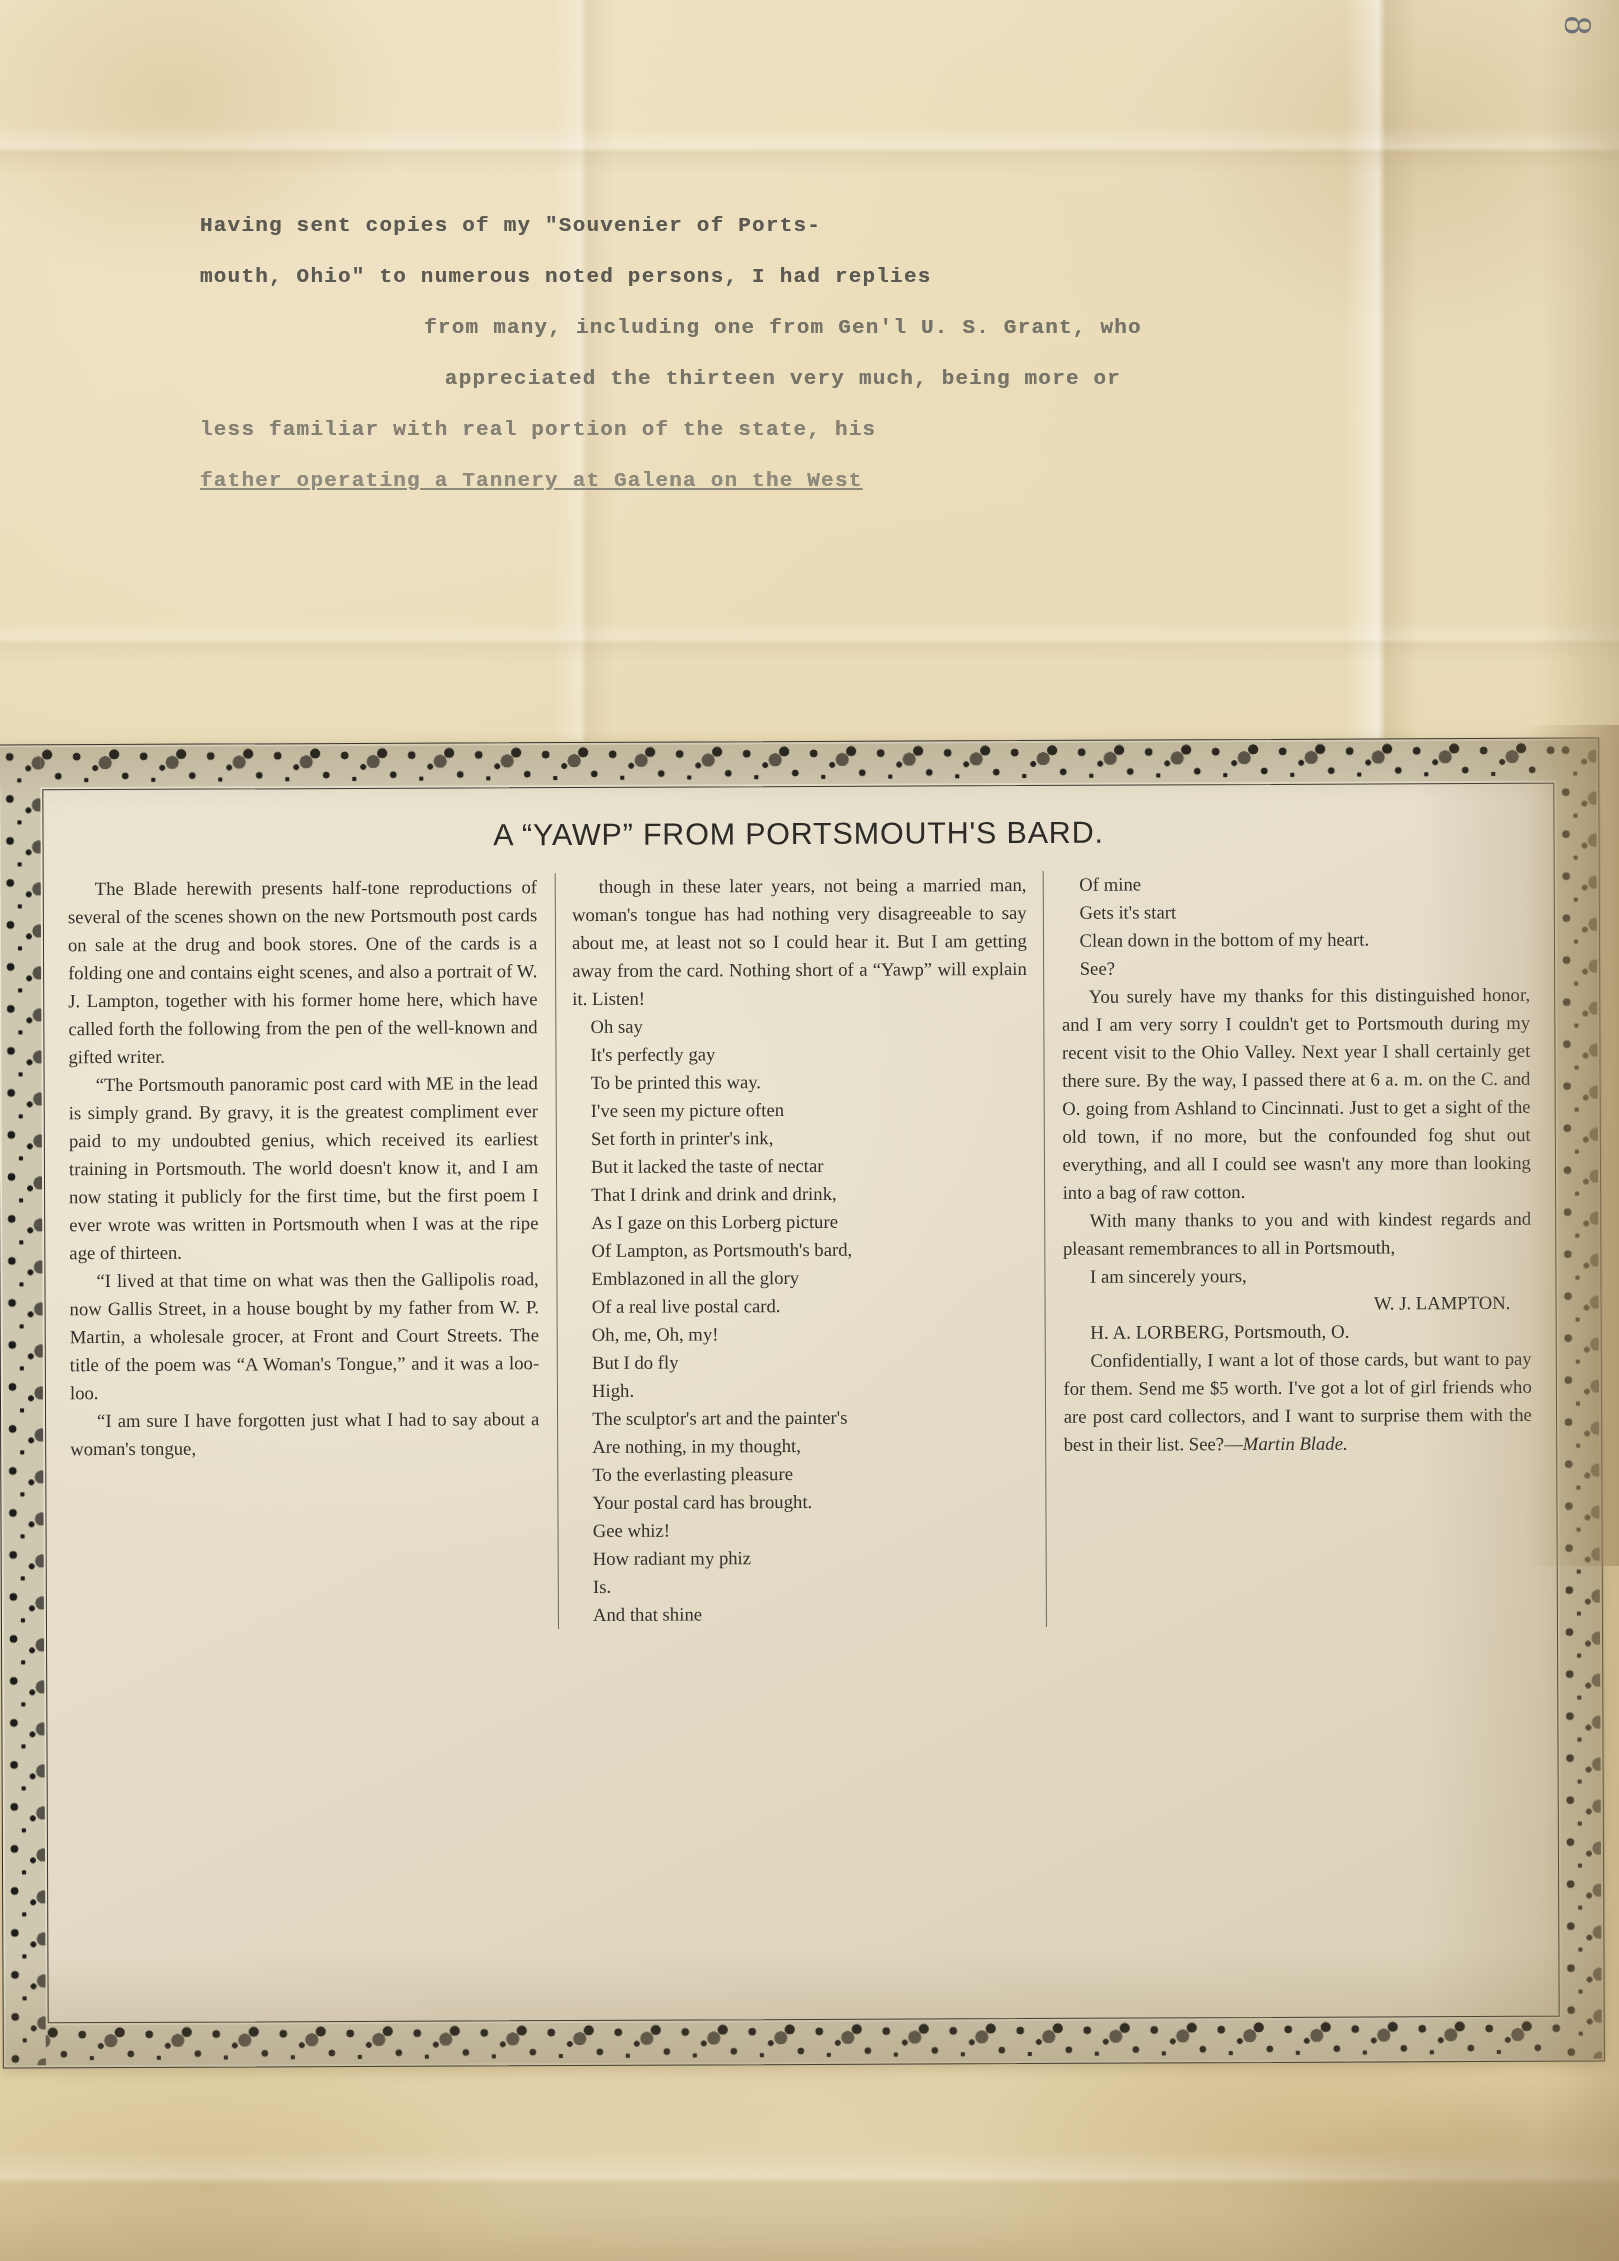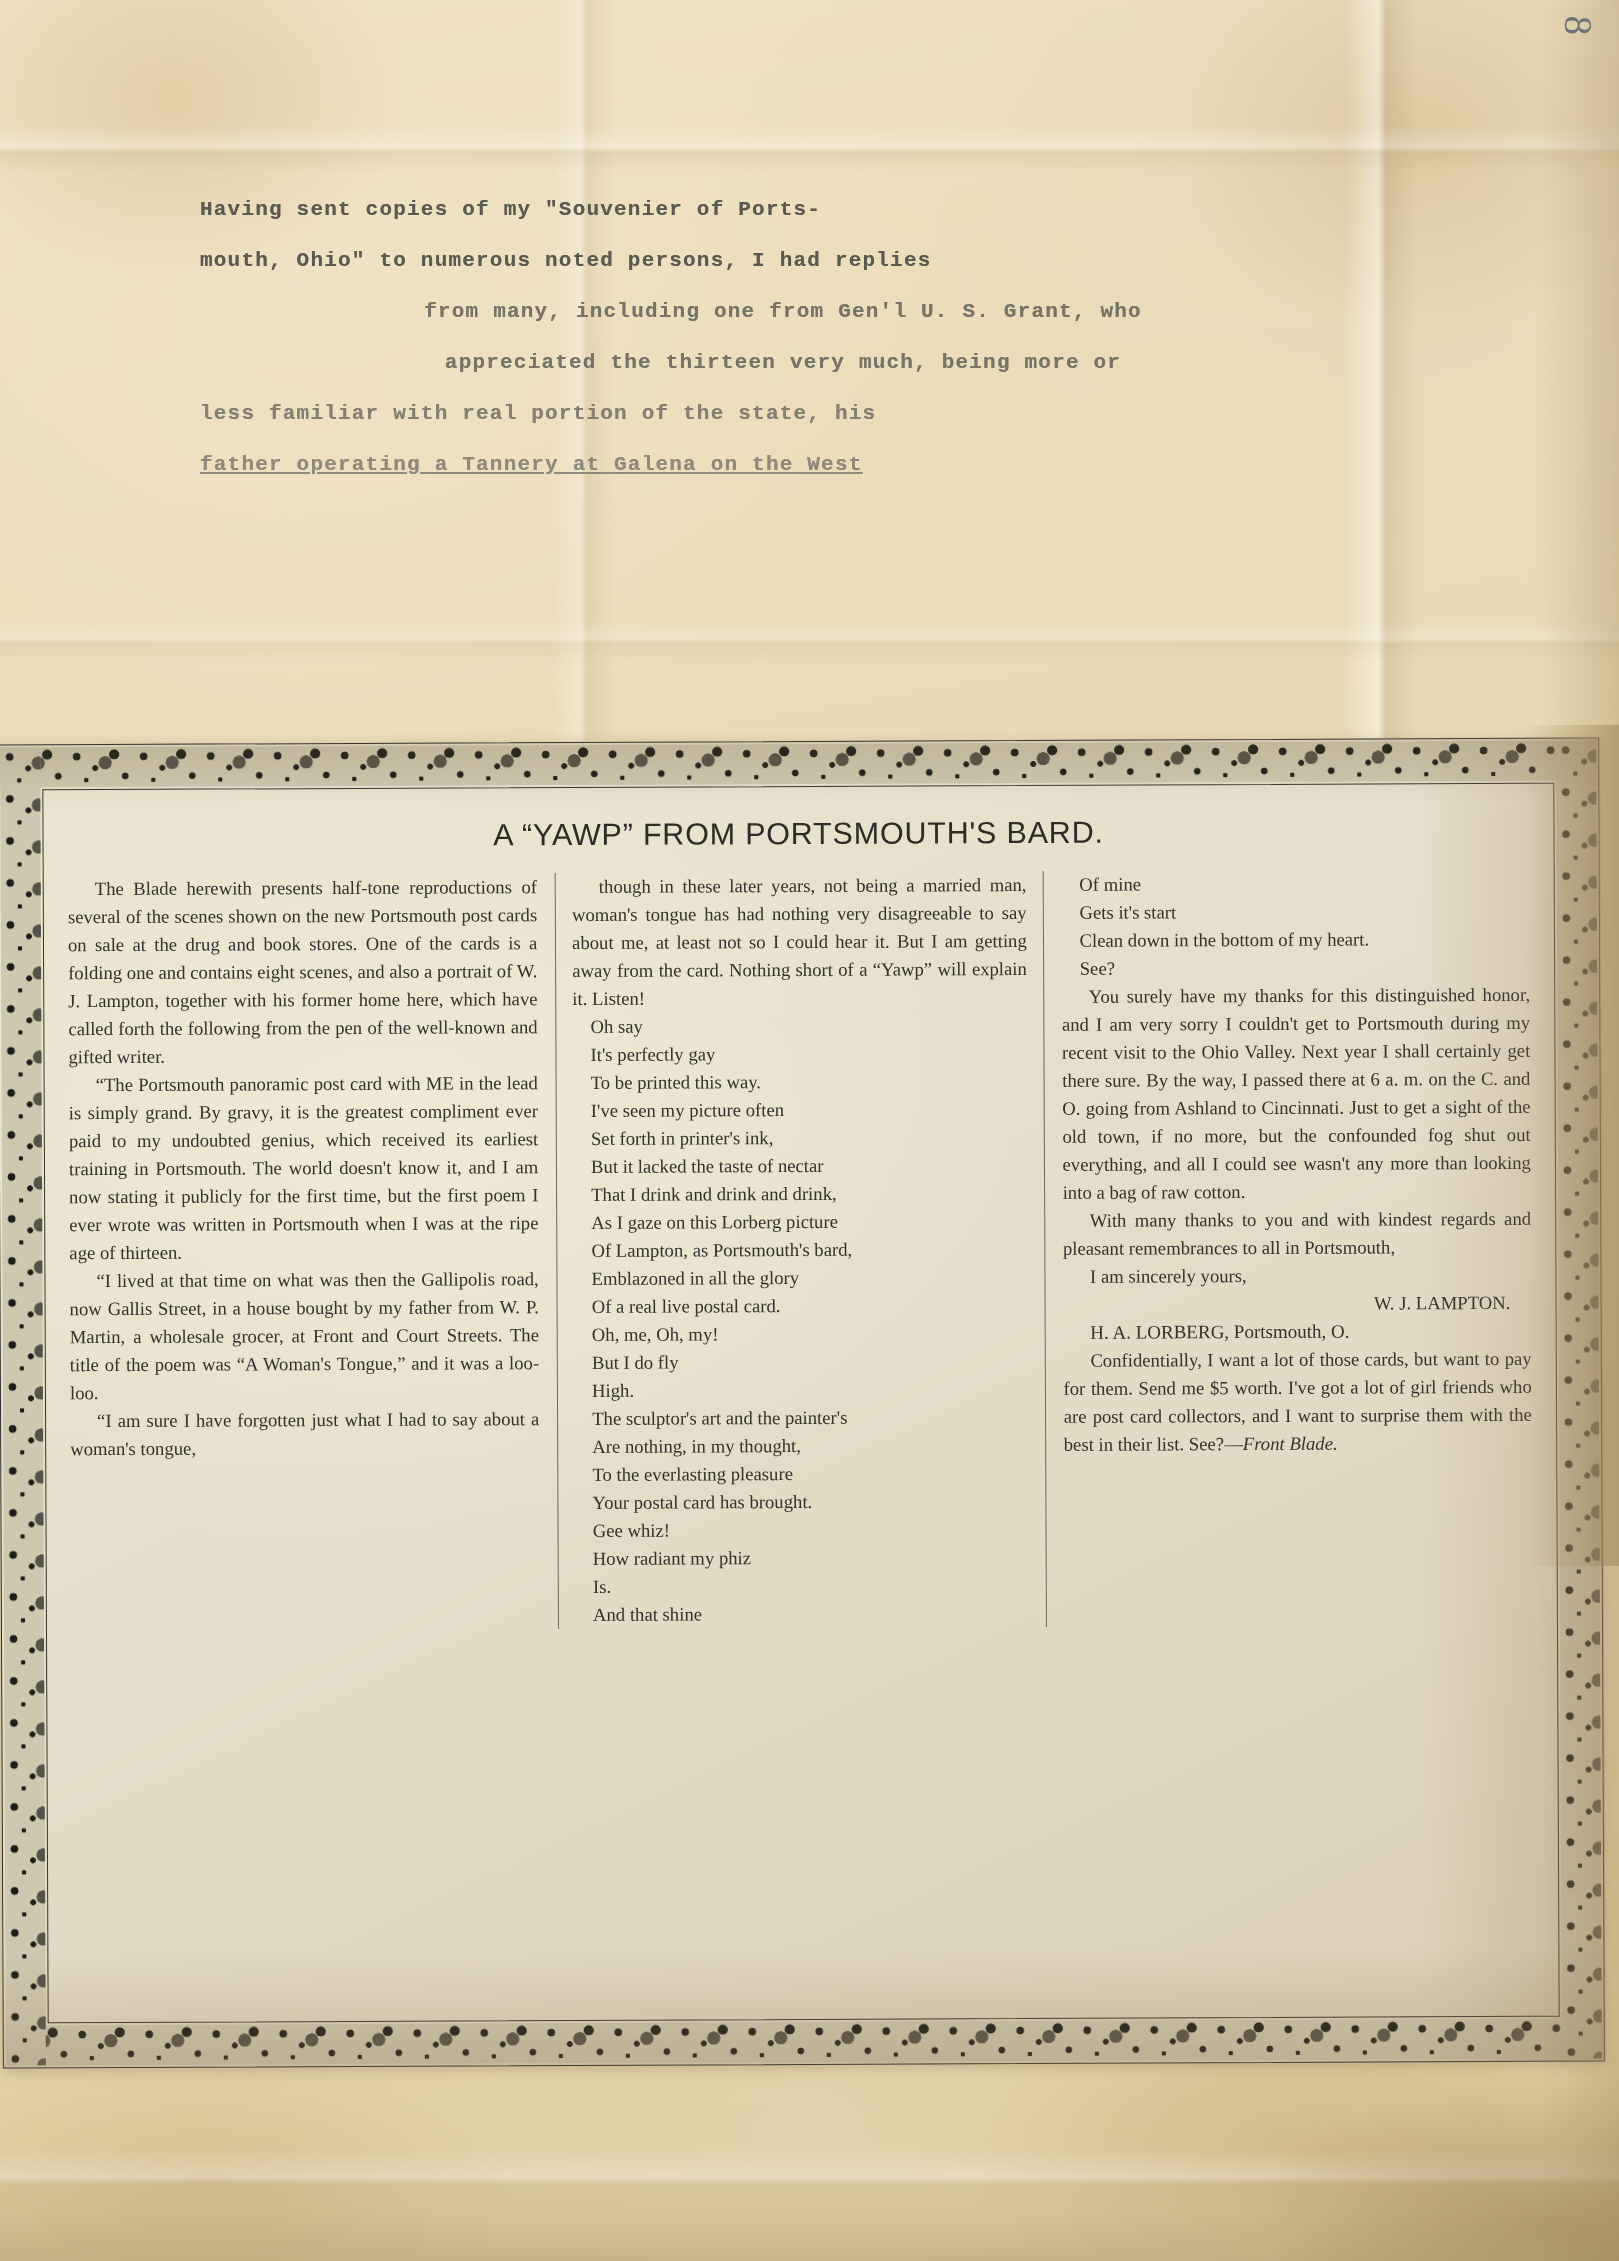--- a/index.html
+++ b/index.html
@@ -49,21 +49,21 @@
     color: #4a5a74;
     transform: rotate(92deg);
     opacity: 0.85;
     letter-spacing: 0;
   }
 
   
   .typed-block {
     position: absolute;
     left: 200px;
-    top: 184px;
+    top: 200px;
     width: 1166px;
     font-family: "Liberation Mono", monospace;
     font-size: 21px;
     line-height: 51px;
     letter-spacing: 1.2px;
     color: #5b5a52;
     font-weight: bold;
     text-shadow: 0 0 0.6px rgba(70,68,60,0.55);
   }
   .typed-line {
@@ -266,21 +266,21 @@
         <div class="col c3">
           <div class="verse">Of mine
 Gets it's start
 Clean down in the bottom of my heart.
 See?</div>
           <p>You surely have my thanks for this distinguished honor, and I am very sorry I couldn't get to Portsmouth during my recent visit to the Ohio Valley. Next year I shall certainly get there sure. By the way, I passed there at 6 a. m. on the C. and O. going from Ashland to Cincinnati. Just to get a sight of the old town, if no more, but the confounded fog shut out everything, and all I could see wasn't any more than looking into a bag of raw cotton.</p>
           <p>With many thanks to you and with kindest regards and pleasant remembrances to all in Portsmouth,</p>
           <p class="sig-left-indent">I am sincerely yours,</p>
           <p class="sig-right">W. J. LAMPTON.</p>
           <p class="addressee">H. A. LORBERG, Portsmouth, O.</p>
-          <p><span>Confidentially, I want a lot of those cards, but want to pay for them. Send me $5 worth. I've got a lot of girl friends who are post card collectors, and I want to surprise them with the best in their list. See?—</span><em>Front Blade.</em></p>
+          <p><span>Confidentially, I want a lot of those cards, but want to pay for them. Send me $5 worth. I've got a lot of girl friends who are post card collectors, and I want to surprise them with the best in their list. See?—</span><em>Martin Blade.</em></p>
         </div>
 
       </div>
     </div>
 
     <div class="shadowband" style="left:0; top:0; width:1602px; height:63px; background:linear-gradient(180deg, rgba(120,100,60,0.18) 0%, rgba(120,100,60,0) 100%);"></div>
     <div class="shadowband" style="left:1419px; top:0; width:184px; height:1324px; background:linear-gradient(90deg, rgba(150,126,84,0.0) 0%, rgba(150,126,84,0.32) 100%);"></div>
     <div class="shadowband" style="left:0; top:1208px; width:1602px; height:116px; background:linear-gradient(0deg, rgba(140,116,74,0.28) 0%, rgba(140,116,74,0) 100%);"></div>
   </div>
 

